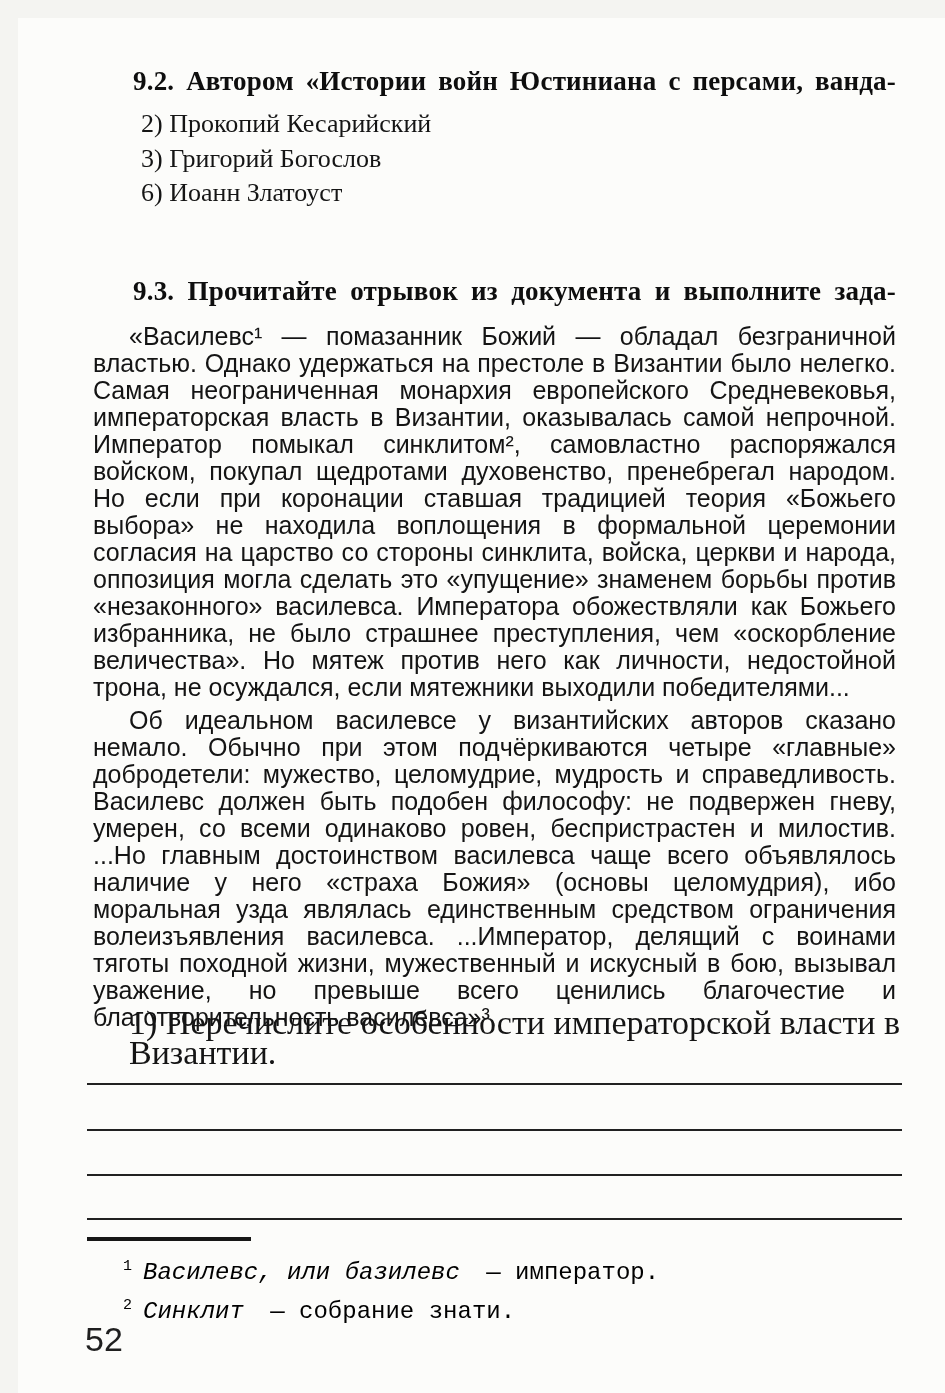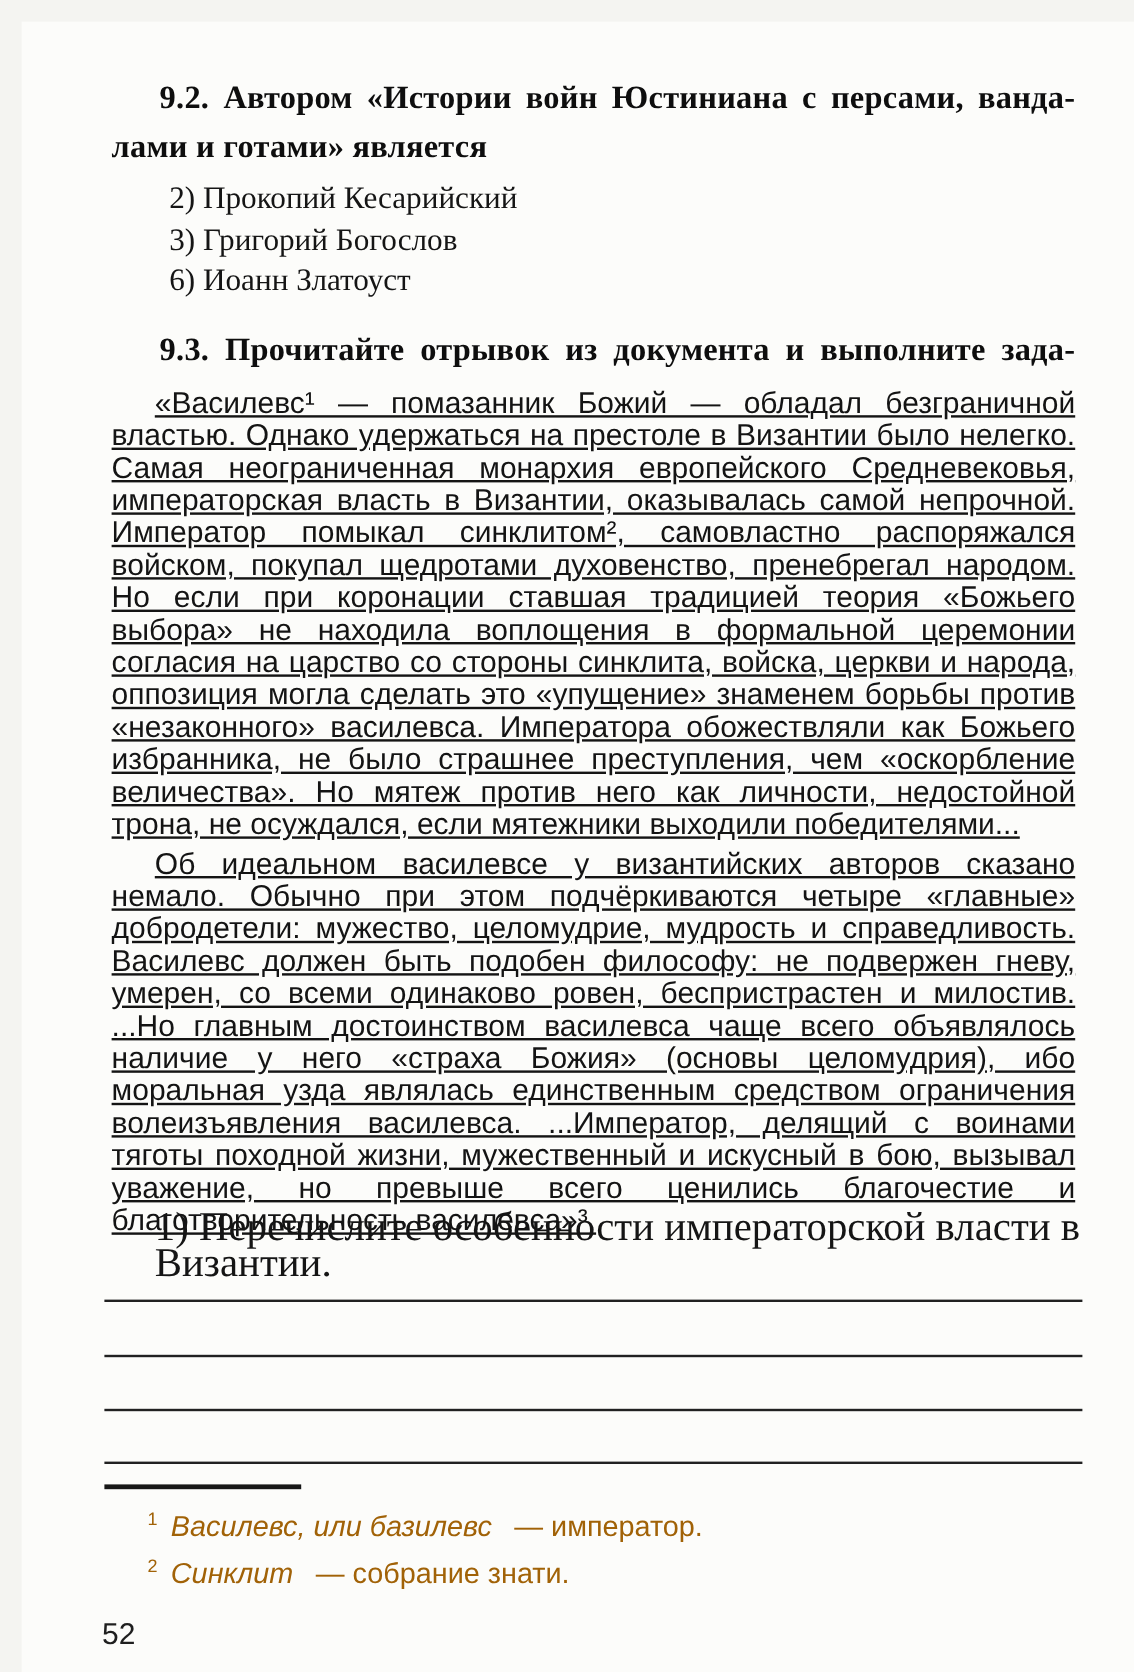--- a/index.html
+++ b/index.html
@@ -44,21 +44,20 @@
   }
 
   .excerpt {
     font-family: "Liberation Sans", sans-serif;
     font-size: 25px;
     line-height: 27px;
     text-align: justify;
     text-indent: 36px;
     color: #141414;
     margin-top: 0;
-    text-decoration: underline;
   }
   .excerpt.para-1 { margin-top: 14px; }
 
   .task {
     position: absolute;
     top: 984px;
     left: 63px;
     right: 55px;
     font-family: "Liberation Serif", serif;
     font-size: 34px;
@@ -86,53 +85,52 @@
     width: 164px;
     height: 4px;
     background: #171717;
   }
 
   .footnotes {
     position: absolute;
     top: 1227px;
     left: 63px;
     right: 55px;
-    font-family: Liberation Sans, sans-serif;
+    font-family: Liberation Mono, monospace;
     font-size: 24px;
     line-height: 32.5px;
-    color: #a16207;
+    color: #000000;
   }
   .footnote { padding-left: 24px; }
   .fn-marker {
     display: inline-block;
     font-size: 15px;
     vertical-align: 9px;
     line-height: 0;
     margin-right: 5px;
   }
   .fn-term { font-style: italic; }
 
   .page-number {
     position: absolute;
-    top: 1324px;
+    top: 1296px;
     left: 61px;
     font-family: "Liberation Sans", sans-serif;
-    font-size: 25px;
+    font-size: 34px;
     color: #1f1f1f;
     text-align: center;
   }
 </style>
 </head>
 <body>
 
 <div class="page">
 
   <section class="section sec-92">
     <div class="heading first-line">9.2. Автором «Истории войн Юстиниана с персами, ванда-</div>
-    <div class="heading">лами и готами» является</div>
     <div class="options">
       <div class="option">2) Прокопий Кесарийский</div>
       <div class="option">3) Григорий Богослов</div>
       <div class="option">6) Иоанн Златоуст</div>
     </div>
   </section>
 
   <section class="section sec-93">
     <div class="heading first-line">9.3. Прочитайте отрывок из документа и выполните зада-</div>
     <p class="excerpt para-1">«Василевс¹ — помазанник Божий — обладал безграничной властью. Однако удержаться на престоле в Византии было нелегко. Самая неограниченная монархия европейского Средневековья, императорская власть в Византии, оказывалась самой непрочной. Император помыкал синклитом², самовластно распоряжался войском, покупал щедротами духовенство, пренебрегал народом. Но если при коронации ставшая традицией теория «Божьего выбора» не находила воплощения в формальной церемонии согласия на царство со стороны синклита, войска, церкви и народа, оппозиция могла сделать это «упущение» знаменем борьбы против «незаконного» василевса. Императора обожествляли как Божьего избранника, не было страшнее преступления, чем «оскорбление величества». Но мятеж против него как личности, недостойной трона, не осуждался, если мятежники выходили победителями...</p>

